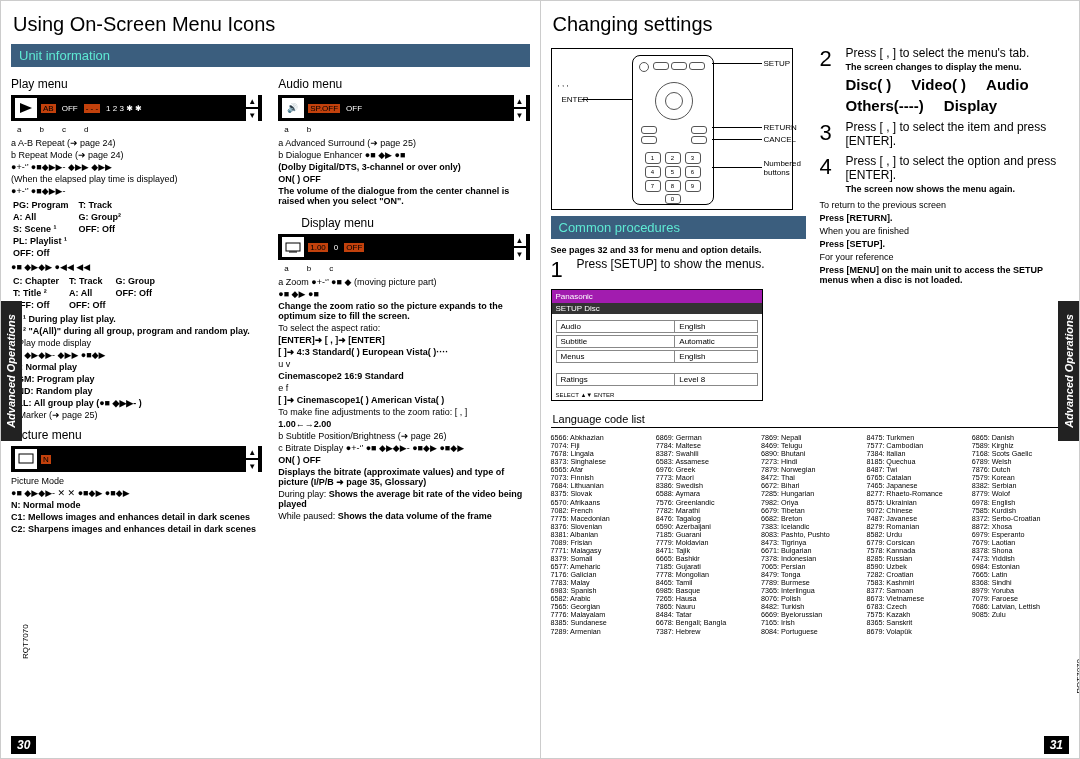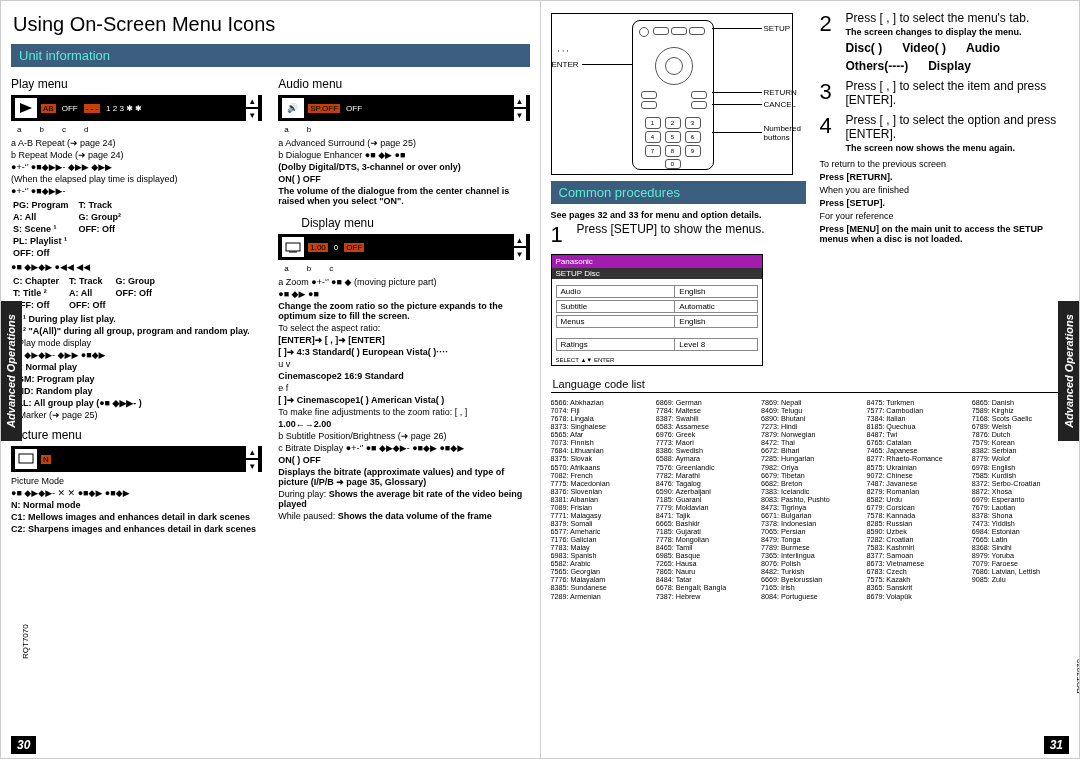--- a/index.html
+++ b/index.html
@@ -46,21 +46,21 @@
   .step-body .bold { font-weight:bold; }
   .step-note { font-size: 9px; margin-top: 2px; }
 
   .screen { width: 210px; border:1px solid #000; margin: 6px 0; }
   .screen-header { background:#a21caf; color:#fff; font-size:8px; display:flex; align-items:center; padding:2px 4px; gap:6px; }
   .screen-body { padding: 4px; }
   .screen-row { display:flex; font-size:8px; border:1px solid #888; margin:2px 0; }
   .screen-row div:first-child { width: 60%; padding:1px 4px; }
   .screen-row div:last-child { width: 40%; border-left:1px solid #888; padding:1px 4px; }
 
-  .menu-tabs { display:flex; gap: 20px; font-size:12px; font-weight:bold; margin-top:4px; }
+  .menu-tabs { display:flex; gap: 20px; font-size:15px; font-weight:bold; margin-top:4px; }
   .menu-tabs .tab { display:flex; flex-direction:column; align-items:center; }
   
 
   .lang-header { font-size: 11px; margin: 6px 0 2px 2px; }
   .lang-grid { display:grid; grid-template-columns: repeat(5, 1fr); gap: 8px 8px; font-size: 7.2px; line-height: 1.12; border-top: 1px solid #000; padding-top: 6px; }
   .lang-grid div { white-space: nowrap; }
 
   .right-cols { display:flex; gap:14px; }
   .right-col { flex:1; }
 
@@ -249,20 +249,21 @@
     </div>
 
     <div class="vtab leftpage">
         <span>Advanced Operations</span>
       </div>
     <div class="sidecode" style="left:20px;">RQT7070</div>
     <div class="page-number pn-left">30</div>
   </div>
 
   <div class="page">
+    <div class="h-title">Changing settings</div>
 
     <div class="right-cols">
 
       <div class="right-col" style="flex:0 0 255px;">
         <div class="remote-box">
           <div class="remote">
             <div class="btn round" style="left:6px; top:6px; width:8px; height:8px;"></div>
             <div class="btn" style="left:20px; top:6px; width:14px; height:6px;"></div>
             <div class="btn" style="left:38px; top:6px; width:14px; height:6px;"></div>
             <div class="btn" style="left:56px; top:6px; width:14px; height:6px;"></div>
@@ -287,21 +288,21 @@
           <div class="remote-line" style="left:160px; top:14px; width:50px;"></div>
           <div class="remote-label" style="left:212px; top:10px;">SETUP</div>
           <div class="remote-line" style="left:160px; top:78px; width:50px;"></div>
           <div class="remote-label" style="left:212px; top:74px;">RETURN</div>
           <div class="remote-line" style="left:160px; top:90px; width:50px;"></div>
           <div class="remote-label" style="left:212px; top:86px;">CANCEL</div>
           <div class="remote-line" style="left:160px; top:118px; width:50px;"></div>
           <div class="remote-label" style="left:212px; top:110px; white-space:pre;">Numbered
 buttons</div>
           <div class="remote-line" style="left:30px; top:50px; width:50px;"></div>
-          <div class="remote-label" style="left:0px; top:46px;">ENTER</div>
+          <div class="remote-label" style="left:10px; top:46px;">ENTER</div>
           <div class="remote-label" style="left:6px; top:30px;">,  ,  ,</div>
         </div>
 
         <div class="section-bar">Common procedures</div>
         <div class="small-line bold">See pages 32 and 33 for menu and option details.</div>
 
         <div class="steps">
           <div class="step-row">
             <div class="step-num">1</div>
             <div class="step-body">Press [SETUP] to show the menus.</div>

